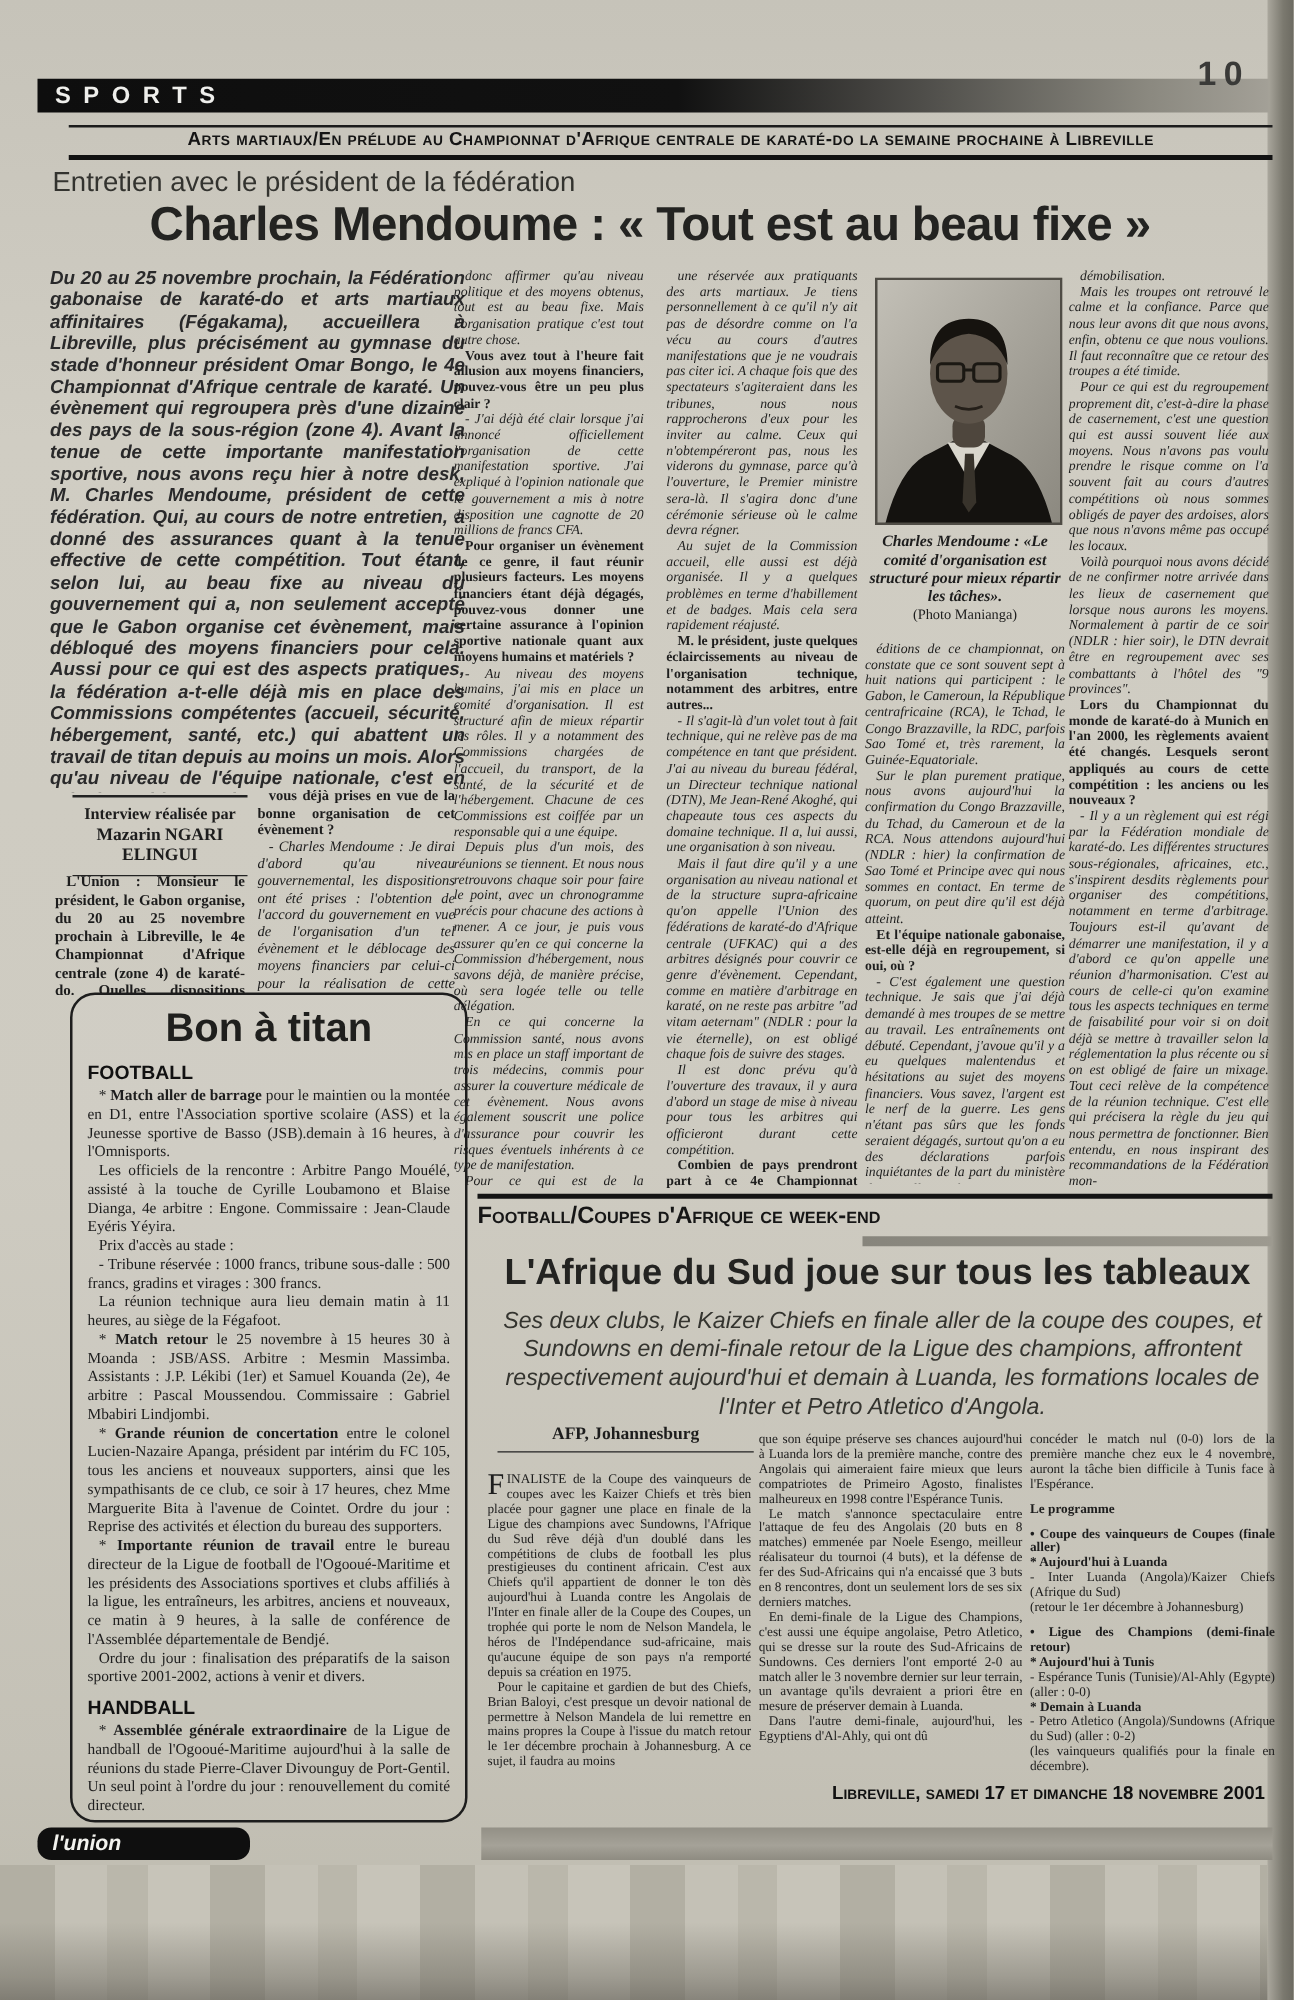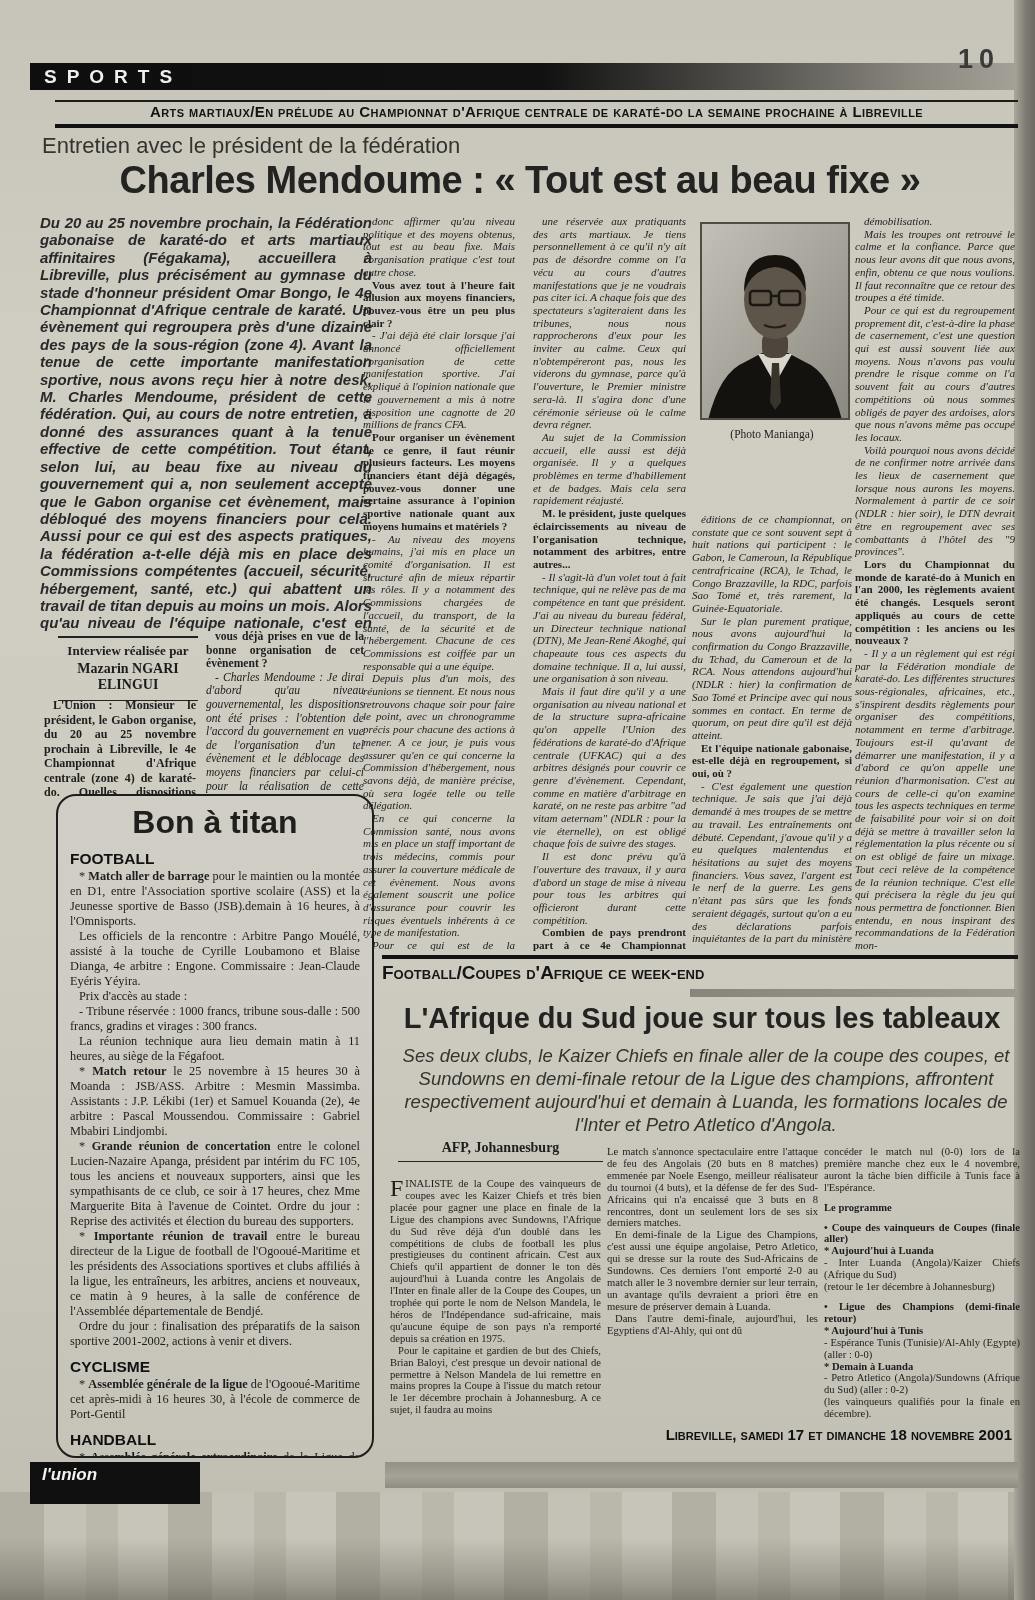--- a/index.html
+++ b/index.html
@@ -82,21 +82,21 @@
   #fcolA{left:390px;top:1178px;width:211px;height:284px;}
   #fcolA p:first-child{text-indent:0;}
   #fcolA p:first-child::first-letter{font-size:24px;float:left;line-height:19px;padding:1px 2px 0 0;}
   #fcolB{left:607px;top:1146px;width:211px;height:316px;}
   #fcolB p:first-child{text-indent:0;}
   #fcolC{left:824px;top:1146px;width:196px;height:316px;}
   #fcolC p{text-indent:0;}
   
   #footer-gray{left:385px;top:1462px;width:633px;height:26px;
         background:linear-gradient(180deg,#939086,#a5a298 55%,#8e8b81);}
-  #footer-black{left:30px;top:1462px;width:170px;height:42px;background:#0f0f0f;}
+  #footer-black{left:30px;top:1462px;width:170px;height:26px;background:#0f0f0f;border-radius:11px;}
   #footer-logo{padding-left:12px;line-height:25px;color:#f2f2ee;font-family:"Liberation Sans",sans-serif;
         font-weight:700;font-style:italic;font-size:17px;}
   #footer-date{left:420px;top:1422px;width:592px;line-height:26px;text-align:right;
         font-family:"Liberation Sans",sans-serif;font-weight:700;font-size:15px;
         font-variant:small-caps;color:#111;}
 </style>
 </head>
 <body>
 
 <div id="page">
@@ -167,20 +167,21 @@
       <g stroke="#1b1813" stroke-width="2.5" fill="none">
         <rect x="50" y="69" width="21" height="14" rx="3"></rect>
         <rect x="79" y="69" width="21" height="14" rx="3"></rect>
         <line x1="71" y1="74" x2="79" y2="74"></line>
       </g>
       <path d="M64 103 Q75 108 86 103" stroke="#241f19" stroke-width="2" fill="none"></path>
       <rect x="1" y="1" width="148" height="196" fill="none" stroke="#4f4c45" stroke-width="2"></rect>
     </svg>
   </div>
   <div id="caption" class="abs">
+    <div id="caption-text">Charles Mendoume : «Le comité d'organisation est structuré pour mieux répartir les tâches».</div>
     <div id="caption-credit">(Photo Manianga)</div>
   </div>
 
   <div id="col5" class="abs kcol">
       <p class="s-a">éditions de ce championnat, on constate que ce sont souvent sept à huit nations qui participent : le Gabon, le Cameroun, la République centrafricaine (RCA), le Tchad, le Congo Brazzaville, la RDC, parfois Sao Tomé et, très rarement, la Guinée-Equatoriale.</p>
       <p class="s-a">Sur le plan purement pratique, nous avons aujourd'hui la confirmation du Congo Brazzaville, du Tchad, du Cameroun et de la RCA. Nous attendons aujourd'hui (NDLR : hier) la confirmation de Sao Tomé et Principe avec qui nous sommes en contact. En terme de quorum, on peut dire qu'il est déjà atteint.</p>
       <p class="s-q">Et l'équipe nationale gabonaise, est-elle déjà en regroupement, si oui, où ?</p>
       <p class="s-a">- C'est également une question technique. Je sais que j'ai déjà demandé à mes troupes de se mettre au travail. Les entraînements ont débuté. Cependant, j'avoue qu'il y a eu quelques malentendus et hésitations au sujet des moyens financiers. Vous savez, l'argent est le nerf de la guerre. Les gens n'étant pas sûrs que les fonds seraient dégagés, surtout qu'on a eu des déclarations parfois inquiétantes de la part du ministère de tutelle précisant qu'on ne pouvait plus rien espérer, il y a eu une sorte de</p>
     </div>
   <div id="col6" class="abs kcol">
@@ -202,45 +203,40 @@
           <p>Prix d'accès au stade :</p>
           <p>- Tribune réservée : 1000 francs, tribune sous-dalle : 500 francs, gradins et virages : 300 francs.</p>
           <p>La réunion technique aura lieu demain matin à 11 heures, au siège de la Fégafoot.</p>
           <p>* <b>Match retour </b>le 25 novembre à 15 heures 30 à Moanda : JSB/ASS. Arbitre : Mesmin Massimba. Assistants : J.P. Lékibi (1er) et Samuel Kouanda (2e), 4e arbitre : Pascal Moussendou. Commissaire : Gabriel Mbabiri Lindjombi.</p>
           <p>* <b>Grande réunion de concertation </b>entre le colonel Lucien-Nazaire Apanga, président par intérim du FC 105, tous les anciens et nouveaux supporters, ainsi que les sympathisants de ce club, ce soir à 17 heures, chez Mme Marguerite Bita à l'avenue de Cointet. Ordre du jour : Reprise des activités et élection du bureau des supporters.</p>
           <p>* <b>Importante réunion de travail </b>entre le bureau directeur de la Ligue de football de l'Ogooué-Maritime et les présidents des Associations sportives et clubs affiliés à la ligue, les entraîneurs, les arbitres, anciens et nouveaux, ce matin à 9 heures, à la salle de conférence de l'Assemblée départementale de Bendjé.</p>
           <p>Ordre du jour : finalisation des préparatifs de la saison sportive 2001-2002, actions à venir et divers.</p>
         </div>
     </div>
     <div>
-      <div class="bas-heading">CYCLISME</div>
-      <div class="bas-items">
-          <p>* <b>Assemblée générale de la ligue </b>de l'Ogooué-Maritime cet après-midi à 16 heures 30, à l'école de commerce de Port-Gentil</p>
-        </div>
-    </div>
-    <div>
       <div class="bas-heading">HANDBALL</div>
       <div class="bas-items">
           <p>* <b>Assemblée générale extraordinaire </b>de la Ligue de handball de l'Ogooué-Maritime aujourd'hui à la salle de réunions du stade Pierre-Claver Divounguy de Port-Gentil. Un seul point à l'ordre du jour : renouvellement du comité directeur.</p>
         </div>
     </div>
 
   </div>
 
   <div id="fb-divider" class="abs"></div>
   <div id="fb-kicker" class="abs">Football/Coupes d'Afrique ce week-end</div>
   <div id="fb-graybar" class="abs"></div>
   <div id="fb-headline" class="abs">L'Afrique du Sud joue sur tous les tableaux</div>
   <div id="fb-standfirst" class="abs">Ses deux clubs, le Kaizer Chiefs en finale aller de la coupe des coupes, et Sundowns en demi-finale retour de la Ligue des champions, affrontent respectivement aujourd'hui et demain à Luanda, les formations locales de l'Inter et Petro Atletico d'Angola.</div>
   <div id="fb-byline" class="abs">AFP, Johannesburg</div>
   <div id="fcolA" class="abs fcol">
       <p>FINALISTE de la Coupe des vainqueurs de coupes avec les Kaizer Chiefs et très bien placée pour gagner une place en finale de la Ligue des champions avec Sundowns, l'Afrique du Sud rêve déjà d'un doublé dans les compétitions de clubs de football les plus prestigieuses du continent africain. C'est aux Chiefs qu'il appartient de donner le ton dès aujourd'hui à Luanda contre les Angolais de l'Inter en finale aller de la Coupe des Coupes, un trophée qui porte le nom de Nelson Mandela, le héros de l'Indépendance sud-africaine, mais qu'aucune équipe de son pays n'a remporté depuis sa création en 1975.</p>
       <p>Pour le capitaine et gardien de but des Chiefs, Brian Baloyi, c'est presque un devoir national de permettre à Nelson Mandela de lui remettre en mains propres la Coupe à l'issue du match retour le 1er décembre prochain à Johannesburg. A ce sujet, il faudra au moins</p>
     </div>
   <div id="fcolB" class="abs fcol">
+      <p>que son équipe préserve ses chances aujourd'hui à Luanda lors de la première manche, contre des Angolais qui aimeraient faire mieux que leurs compatriotes de Primeiro Agosto, finalistes malheureux en 1998 contre l'Espérance Tunis.</p>
       <p>Le match s'annonce spectaculaire entre l'attaque de feu des Angolais (20 buts en 8 matches) emmenée par Noele Esengo, meilleur réalisateur du tournoi (4 buts), et la défense de fer des Sud-Africains qui n'a encaissé que 3 buts en 8 rencontres, dont un seulement lors de ses six derniers matches.</p>
       <p>En demi-finale de la Ligue des Champions, c'est aussi une équipe angolaise, Petro Atletico, qui se dresse sur la route des Sud-Africains de Sundowns. Ces derniers l'ont emporté 2-0 au match aller le 3 novembre dernier sur leur terrain, un avantage qu'ils devraient a priori être en mesure de préserver demain à Luanda.</p>
       <p>Dans l'autre demi-finale, aujourd'hui, les Egyptiens d'Al-Ahly, qui ont dû</p>
     </div>
   <div id="fcolC" class="abs fcol">
       <p>concéder le match nul (0-0) lors de la première manche chez eux le 4 novembre, auront la tâche bien difficile à Tunis face à l'Espérance.</p>
       <p class="s-b s-gap">Le programme</p>
       <p class="s-b s-gap">• Coupe des vainqueurs de Coupes (finale aller)</p>
       <p class="s-b">* Aujourd'hui à Luanda</p>
       <p>- Inter Luanda (Angola)/Kaizer Chiefs (Afrique du Sud)</p>

